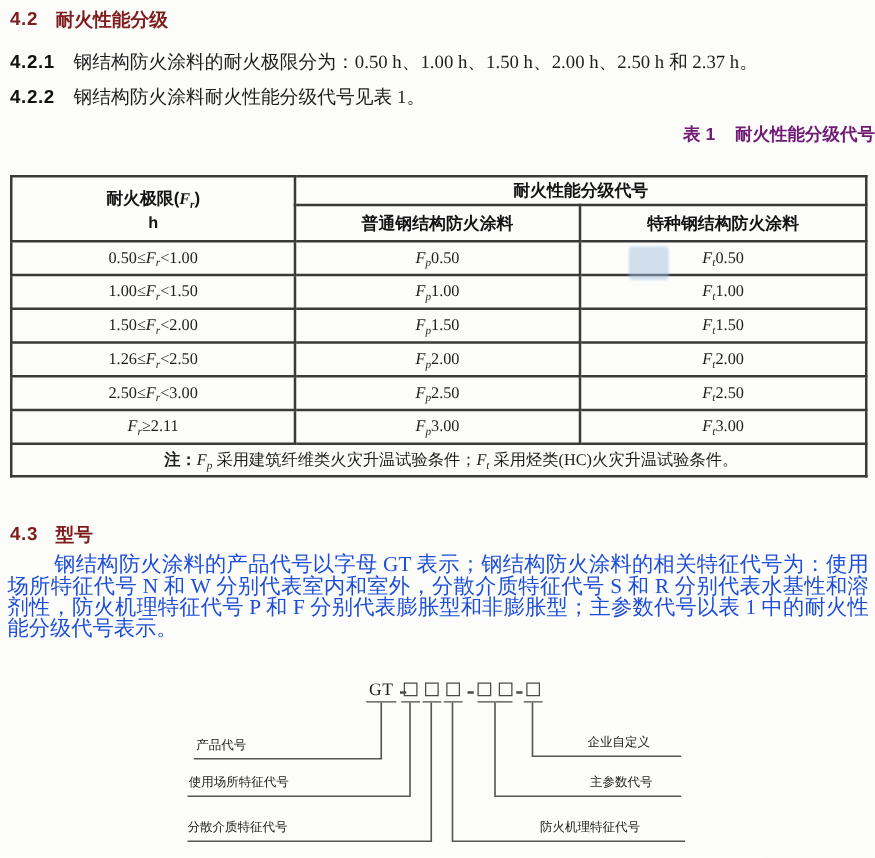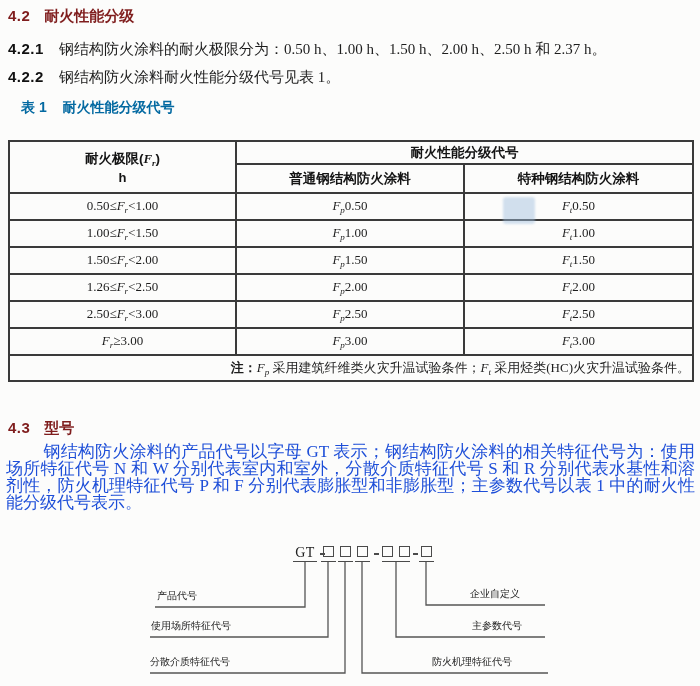--- a/index.html
+++ b/index.html
@@ -14,41 +14,41 @@
     font-family:"Liberation Sans", sans-serif; font-weight:bold;
     font-size:15px; color:#7f1d1d; display:flex; align-items:flex-start;
   }
   .heading .h-num { margin-right:14px; letter-spacing:0.5px; }
   .clause { display:flex; align-items:baseline; font-size:15px; }
   .clause .c-num {
     font-family:"Liberation Sans", sans-serif; font-weight:bold;
     margin-right:15px; letter-spacing:0.5px; color:#111; flex:none;
   }
   .caption {
-    width:100%; text-align:left; font-weight:bold; font-size:14px;
-    font-family:"Liberation Sans", sans-serif; color:#0369a1;padding-left:21px;
+    width:100%; text-align:right; font-weight:bold; font-size:14px;
+    font-family:"Liberation Sans", sans-serif; color:#701a75;padding-left:21px;
   }
   .caption .cap-text { margin-left:12px; }
 
   table.ftable {
     border-collapse:collapse; width:684px; table-layout:fixed;
     font-size:13px;
   }
   table.ftable td {
     border:2px solid #3a3a3a; text-align:center; vertical-align:middle;
     padding:0 2px;
   }
   td.hcell {
     font-family:"Liberation Sans", sans-serif; font-weight:600;
     font-size:13.5px; color:#141414;
   }
   tr.hrow1 td { height:23px; }
   tr.hrow2 td { height:29px; }
   tr.drow td { height:27px; }
-  tr.nrow td { height:26px; text-align:right; padding-left:22px; font-size:13px; }
+  tr.nrow td { height:26px; text-align:center; padding-left:22px; font-size:13px; }
   td.hb { border-bottom:3px double #333; }
   .fvar { font-family:"Liberation Serif", serif; font-style:italic; font-size:13px; }
   sub.fsub { font-size:9px; font-style:italic; font-family:"Liberation Serif", serif; vertical-align:-3px; }
   .h-unit { font-size:13px; margin-top:2px; }
   .note-label { font-family:"Liberation Sans", sans-serif; font-weight:bold; }
 
   .watermark {
     width:32px; height:27px; background:#9fbedd; opacity:0.45;
     border-radius:3px; filter:blur(1px);
   }
@@ -137,21 +137,21 @@
         <td><span>1.26≤</span><span class="fvar">F</span><sub class="fsub">r</sub><span>&lt;2.50</span></td>
         <td><span class="fvar">F</span><sub class="fsub">p</sub><span>2.00</span></td>
         <td><span class="fvar">F</span><sub class="fsub">t</sub><span>2.00</span></td>
       </tr>
       <tr class="drow">
         <td><span>2.50≤</span><span class="fvar">F</span><sub class="fsub">r</sub><span>&lt;3.00</span></td>
         <td><span class="fvar">F</span><sub class="fsub">p</sub><span>2.50</span></td>
         <td><span class="fvar">F</span><sub class="fsub">t</sub><span>2.50</span></td>
       </tr>
       <tr class="drow">
-        <td><span></span><span class="fvar">F</span><sub class="fsub">r</sub><span>≥3.00</span></td>
+        <td><span></span><span class="fvar">F</span><sub class="fsub">r</sub><span>≥2.11</span></td>
         <td><span class="fvar">F</span><sub class="fsub">p</sub><span>3.00</span></td>
         <td><span class="fvar">F</span><sub class="fsub">t</sub><span>3.00</span></td>
       </tr>
 
       <tr class="nrow">
         <td colspan="3">
           <span class="note-label">注：</span><span class="fvar">F</span><sub class="fsub">p</sub><span> 采用建筑纤维类火灾升温试验条件；</span><span class="fvar">F</span><sub class="fsub">t</sub><span> 采用烃类(HC)火灾升温试验条件。</span>
         </td>
       </tr>
     </tbody>

